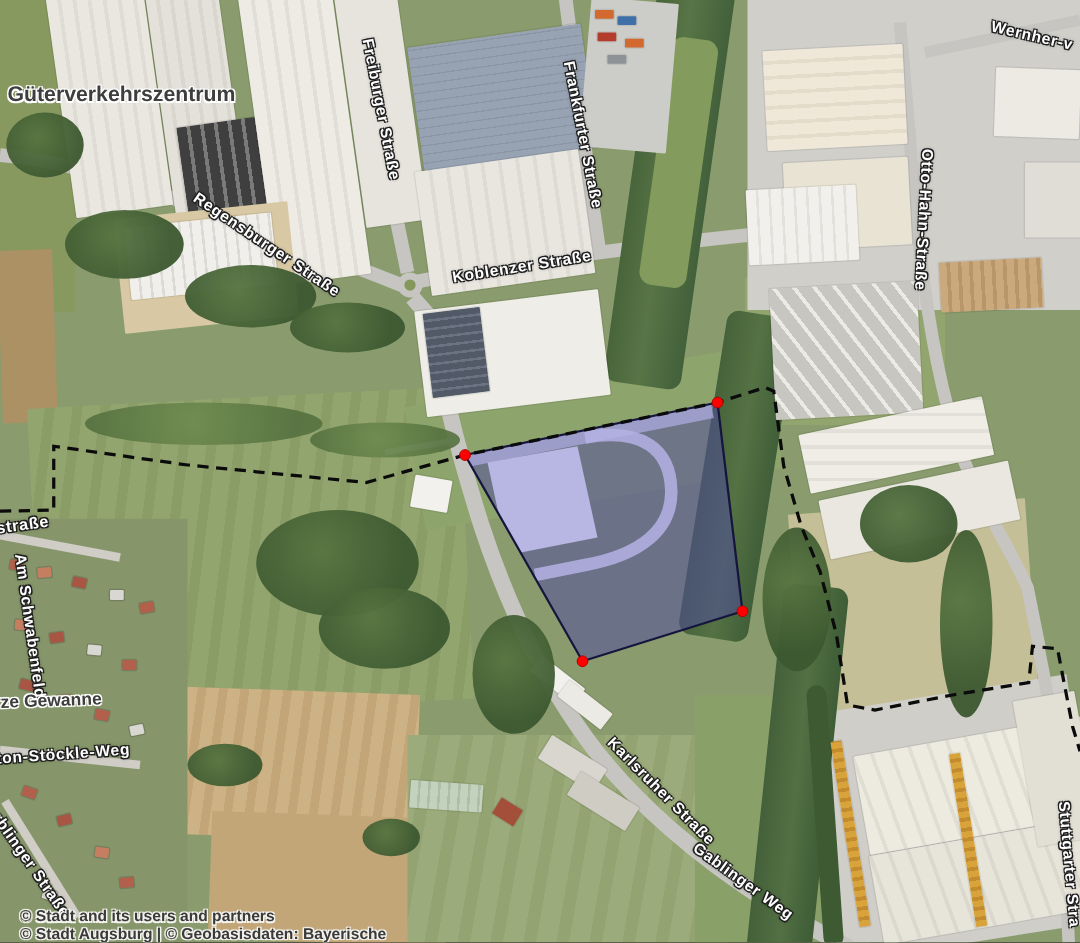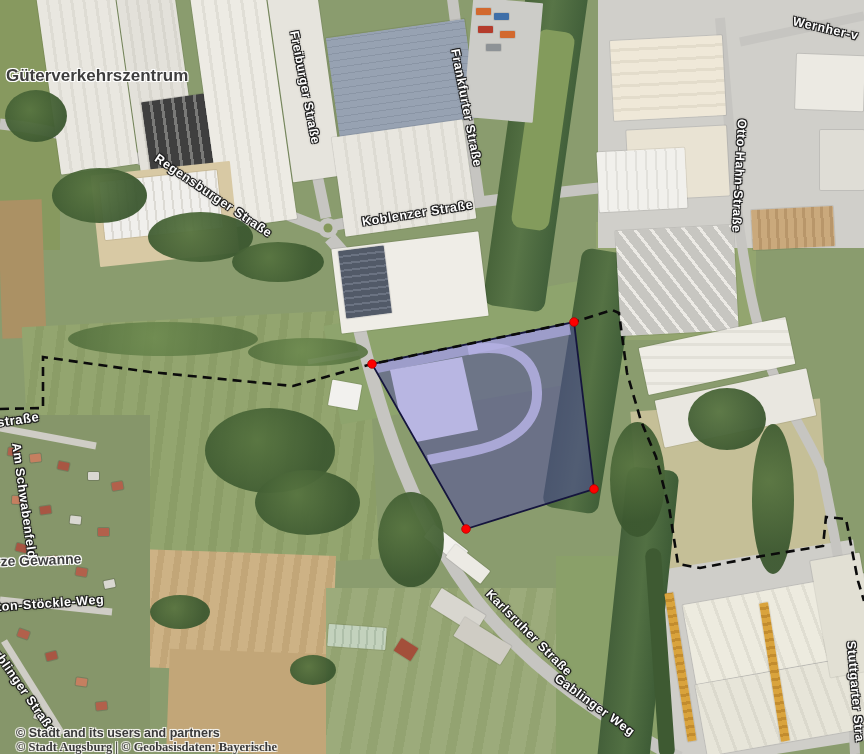--- a/index.html
+++ b/index.html
@@ -35,21 +35,21 @@
   .sl-6{left:488px;top:585px;transform:rotate(45deg);}
   .sl-7{left:556px;top:670px;transform:rotate(36deg);}
   .sl-8{left:16px;top:436px;transform:rotate(82deg);}
   .sl-9{left:-3px;top:415px;transform:rotate(-8deg);font-size:13px;}
   .sl-10{left:-3px;top:600px;transform:rotate(-4deg);}
   .sl-11{left:-3px;top:645px;transform:rotate(55deg);}
   .sl-12{left:851px;top:634px;transform:rotate(85deg);transform-origin:0 50%;}
   .pl-0{left:6px;top:66px;font-size:17px;}
   .pl-1{left:-5px;top:552px;font-size:14px;transform:rotate(-2deg);}
   .attr-0{top:726px;}
-  .attr-1{top:740px;font-family:Liberation Serif, serif;}
+  .attr-1{top:740px;}
 </style>
 </head>
 <body>
 
 <div id="map">
 
   <div class="field" style="left:0;top:0;width:60px;height:250px;background:#87995f;"></div>
   <div class="field" style="left:0;top:200px;width:44px;height:138px;background:#ab9164;transform:rotate(-2deg);"></div>
   <div class="field" style="left:28px;top:318px;width:345px;height:250px;background:repeating-linear-gradient(100deg,#93a56f 0 14px,#8b9d67 14px 22px);transform:rotate(-3deg);"></div>
   <div class="field" style="left:112px;top:552px;width:222px;height:118px;background:repeating-linear-gradient(96deg,#cdb285 0 10px,#c2a678 10px 17px);transform:rotate(2deg);"></div>

